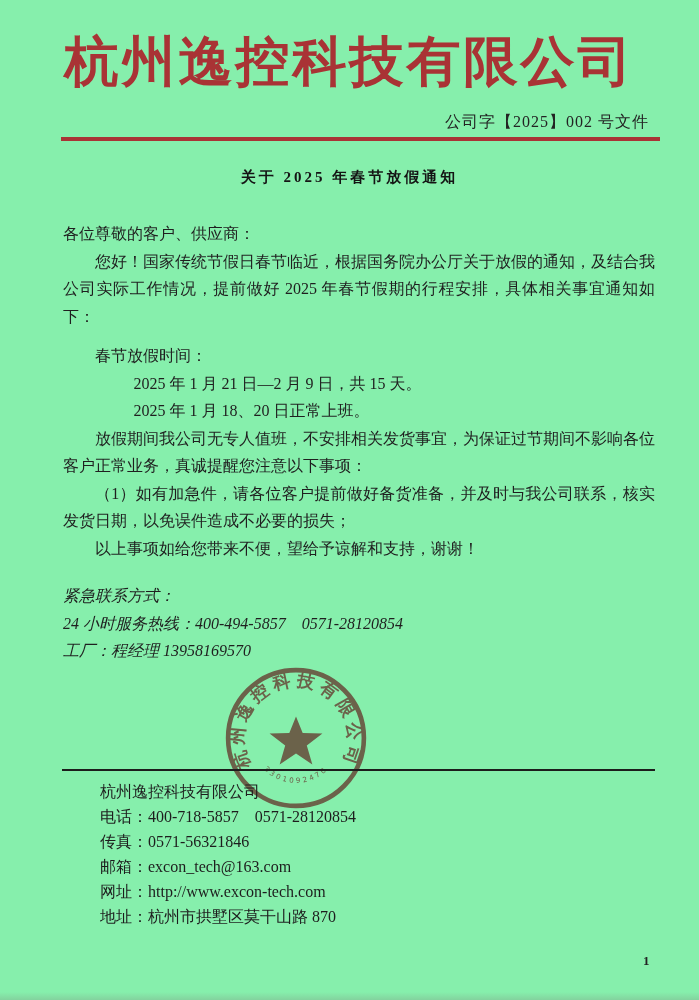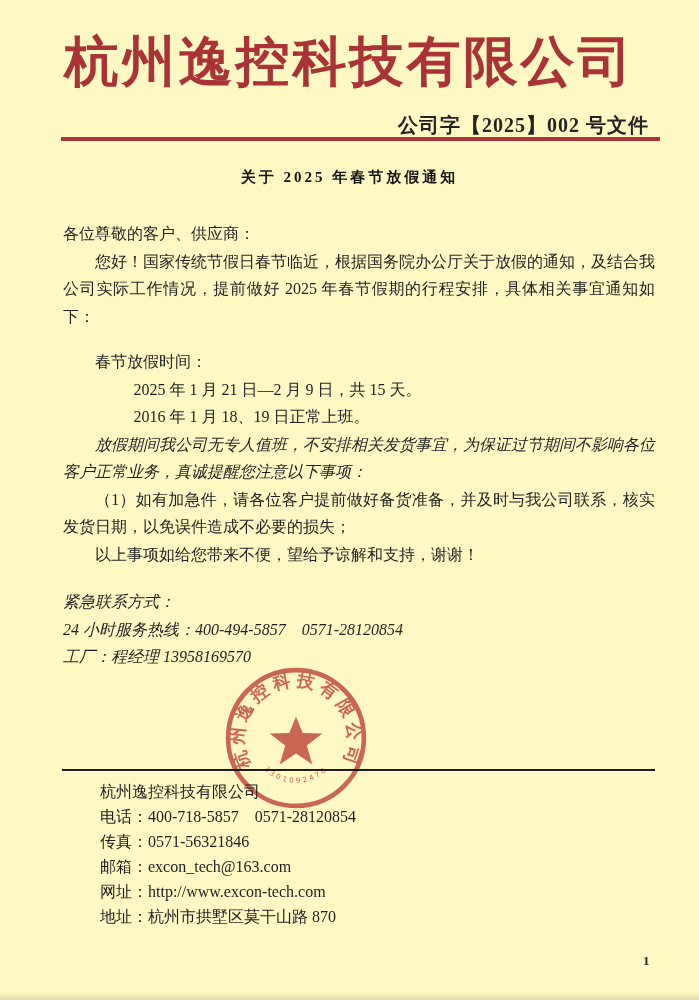--- a/index.html
+++ b/index.html
@@ -6,21 +6,21 @@
     margin: 0;
     padding: 0;
     background: #8a8a8a;
     font-family: "Liberation Serif", "DejaVu Serif", serif;
   }
   .page {
     position: relative;
     width: 699px;
     height: 1000px;
     margin: 0 auto;
-    background: #fef9c3;
+    background: #86efac;
     overflow: hidden;
     color: #1f1f1f;
   }
   
   .page::after {
     content: "";
     position: absolute;
     left: 0; right: 0; bottom: 0;
     height: 8px;
     background: linear-gradient(to bottom, rgba(0,0,0,0), rgba(120,110,108,0.22));
@@ -36,22 +36,22 @@
     font-size: 54px;
     font-weight: 700;
     letter-spacing: 3px;
     color: var(--accent, #a93335);
     white-space: nowrap;
   }
   .doc-number {
     position: absolute;
     top: 112px;
     right: 50px;
-    font-size: 20px;
-    font-weight: 700;
+    font-size: 16px;
+    font-weight: 400;
     color: #232323;
     letter-spacing: 1px;
   }
   .red-rule {
     position: absolute;
     top: 137px;
     left: 61px;
     width: 599px;
     height: 4px;
     background: var(--accent, #a02c2e);
@@ -74,22 +74,22 @@
     top: 220px;
     left: 63px;
     width: 592px;
     font-size: 16px;
     line-height: 27.5px;
     text-align: justify;
   }
   .content p { margin: 0; }
   .indent { text-indent: 2em; }
   .indent-deep { text-indent: 4.4em; }
-  .holiday-block { margin-top: 18px; }
-  .duty-para { margin-top: 30px; font-style: italic; }
+  .holiday-block { margin-top: 12px; }
+  .duty-para { margin-top: 30px; }
   .emergency-block { margin-top: 20px; }
   .pre { white-space: pre-wrap; font-style: italic; }
 
   .seal {
     position: absolute;
     top: 666px;
     left: 224px;
     width: 144px;
     height: 144px;
     mix-blend-mode: multiply;
@@ -137,21 +137,21 @@
 
   <div class="notice-title">关于 2025 年春节放假通知</div>
 
   <div class="content">
     <p>各位尊敬的客户、供应商：</p>
     <p class="indent">您好！国家传统节假日春节临近，根据国务院办公厅关于放假的通知，及结合我公司实际工作情况，提前做好 2025 年春节假期的行程安排，具体相关事宜通知如下：</p>
 
     <div class="holiday-block">
       <p class="indent">春节放假时间：</p>
       <p class="indent-deep">2025 年 1 月 21 日—2 月 9 日，共 15 天。</p>
-      <p class="indent-deep">2016 年 1 月 18、19 日正常上班。</p>
+      <p class="indent-deep">2025 年 1 月 18、20 日正常上班。</p>
     </div>
 
     <p class="indent duty-para">放假期间我公司无专人值班，不安排相关发货事宜，为保证过节期间不影响各位客户正常业务，真诚提醒您注意以下事项：</p>
     <p class="indent">（1）如有加急件，请各位客户提前做好备货准备，并及时与我公司联系，核实发货日期，以免误件造成不必要的损失；</p>
     <p class="indent">以上事项如给您带来不便，望给予谅解和支持，谢谢！</p>
 
     <div class="emergency-block">
       <p class="pre">紧急联系方式：</p>
       <p class="pre">24 小时服务热线：400-494-5857　0571-28120854</p>
       <p class="pre">工厂：程经理 13958169570</p>

